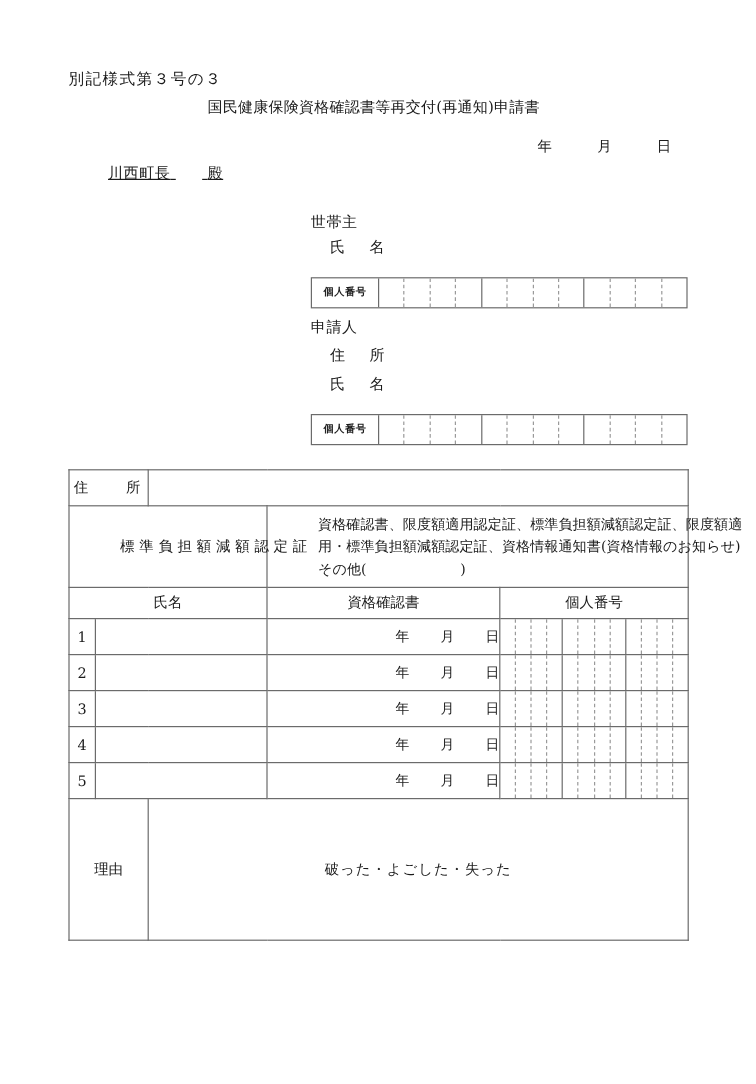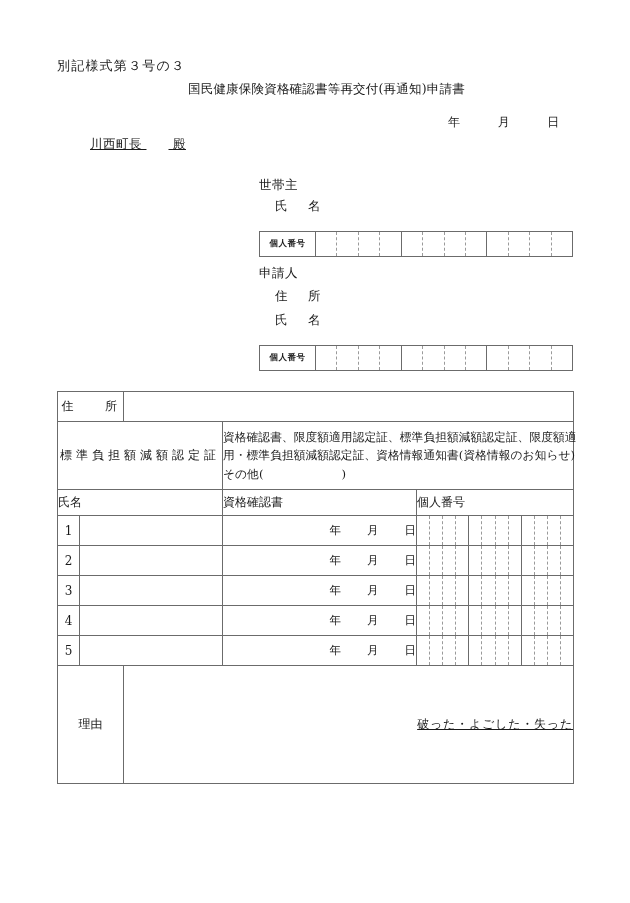--- a/index.html
+++ b/index.html
@@ -15,21 +15,21 @@
     overflow: hidden;
   }
 
   
   .form-no {
     position: absolute; left: 57px; top: 57px;
     font-size: 13px; letter-spacing: 1.2px;
     white-space: nowrap;
   }
   .doc-title {
-    position: absolute; left: 188px; top: 81px;
+    position: absolute; left: 173px; top: 81px;
     font-size: 12.5px; letter-spacing: 0.2px;
     white-space: nowrap;
     text-align: center;
   }
   .date-line {
     position: absolute; left: 448px; top: 114px;
     font-size: 12px; white-space: nowrap;
   }
   .date-line span { display: inline-block; }
   .date-line .gap { width: 30px; }
@@ -95,32 +95,32 @@
   .cell-label {
     text-align: center;
     white-space: nowrap;
     letter-spacing: 0.5px;
     padding: 0 4px;
   }
   .spread { letter-spacing: 4px; }
   .spread-sm { letter-spacing: 2.5px; }
   .row-addr td { height: 30px; }
   .row-kigo td { height: 28px; }
-  .row-type td { height: 68px; }
+  .row-type td { height: 68px; padding-left: 42px; }
   .type-body {
     padding: 6px 8px 6px 10px;
     line-height: 1.55;
     font-size: 11.7px;
     text-align: left;
     letter-spacing: 0.1px;
   }
   .type-body div { white-space: nowrap; }
   .other-gap { display: inline-block; width: 78px; }
 
-  .row-head td { height: 26px; text-align: left; }
+  .row-head td { height: 26px; text-align: center; }
   .row-person td { height: 30px; }
   .num-col { text-align: center; font-size: 12px; }
   .date-cell {
     text-align: right;
     padding-right: 12px;
     font-size: 11.5px;
     white-space: nowrap;
   }
   .date-cell .gap { display: inline-block; width: 26px; }
 
@@ -129,22 +129,21 @@
   .mn-inline .mn-group { display: flex; flex: 1; }
   .mn-inline .mn-group + .mn-group { border-left: 1px solid #6b6b6b; }
 
   .row-reason td { height: 118px; }
   .reason-label { text-align: center; vertical-align: middle; }
   .reason-body {
     vertical-align: top;
     padding: 6px 0 0 10px;
     font-size: 12px;
     letter-spacing: 0.8px;
-    text-align: right;
-    text-decoration: underline;
+    text-align: center;
   }
 </style>
 </head>
 <body>
 
 <div class="form-no">別記様式第３号の３</div>
 <div class="doc-title">国民健康保険資格確認書等再交付(再通知)申請書</div>
 
 <div class="date-line">
   <span>年</span>

